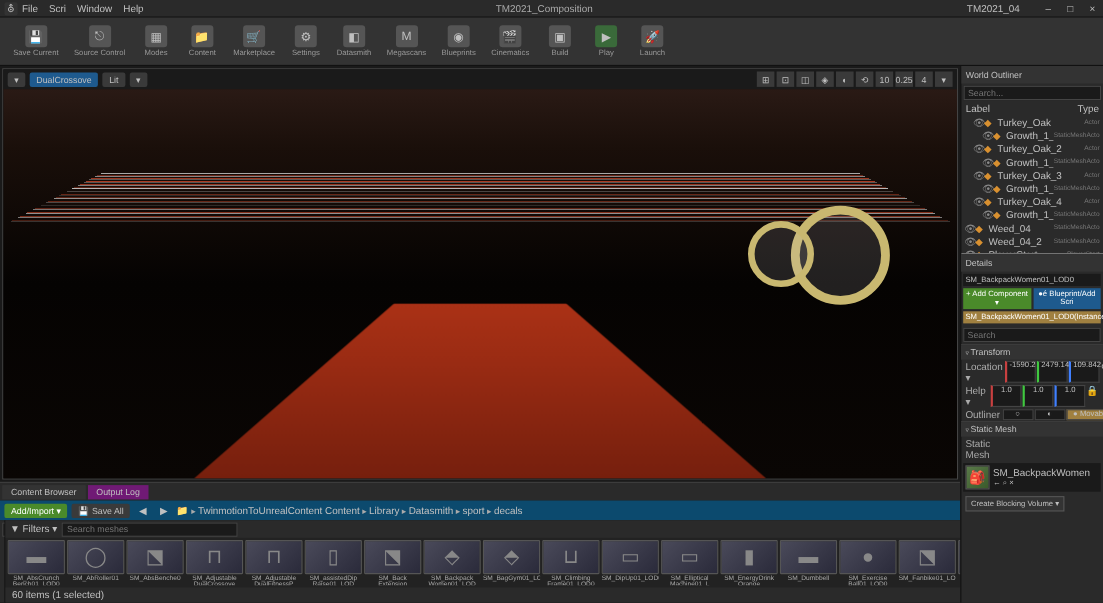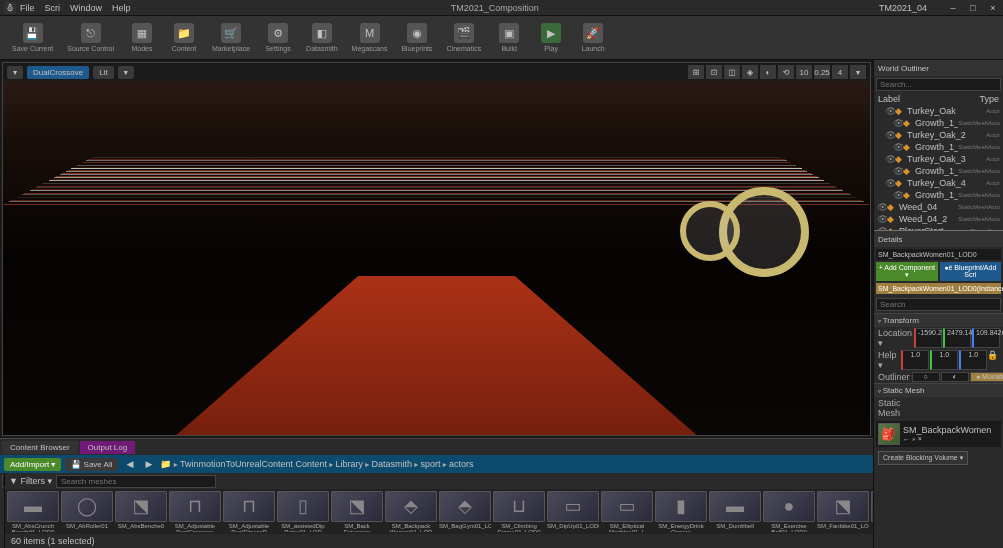--- a/index.html
+++ b/index.html
@@ -200,21 +200,21 @@
     <div class="bottom">
       <div class="btabs">
         <span class="btab active">Content Browser</span>
         <span class="btab">Output Log</span>
       </div>
       <div class="bbar">
         <span class="btn green">Add/Import ▾</span>
         <span class="btn gray">💾 Save All</span>
         <span style="padding:0 4px">◀</span>
         <span style="padding:0 4px">▶</span>
-        <span class="crumb" id="crumb"><span>📁</span> ▸ <span>TwinmotionToUnrealContent Content</span> ▸ <span>Library</span> ▸ <span>Datasmith</span> ▸ <span>sport</span> ▸ <span>actors</span></span>
+        <span class="crumb" id="crumb"><span>📁</span> ▸ <span>TwinmotionToUnrealContent Content</span> ▸ <span>Library</span> ▸ <span>Datasmith</span> ▸ <span>sport</span> ▸ <span>decals</span></span>
       </div>
       <div class="bcontent">
         <div class="btree">
           <input class="search" placeholder="Search Paths" style="">
           <div id="treelist">
               <div class="node  ">▸ 📁 City</div>
               <div class="node  ">▸ 📁 decals</div>
             </div>
         </div>
         <div class="bassets">

